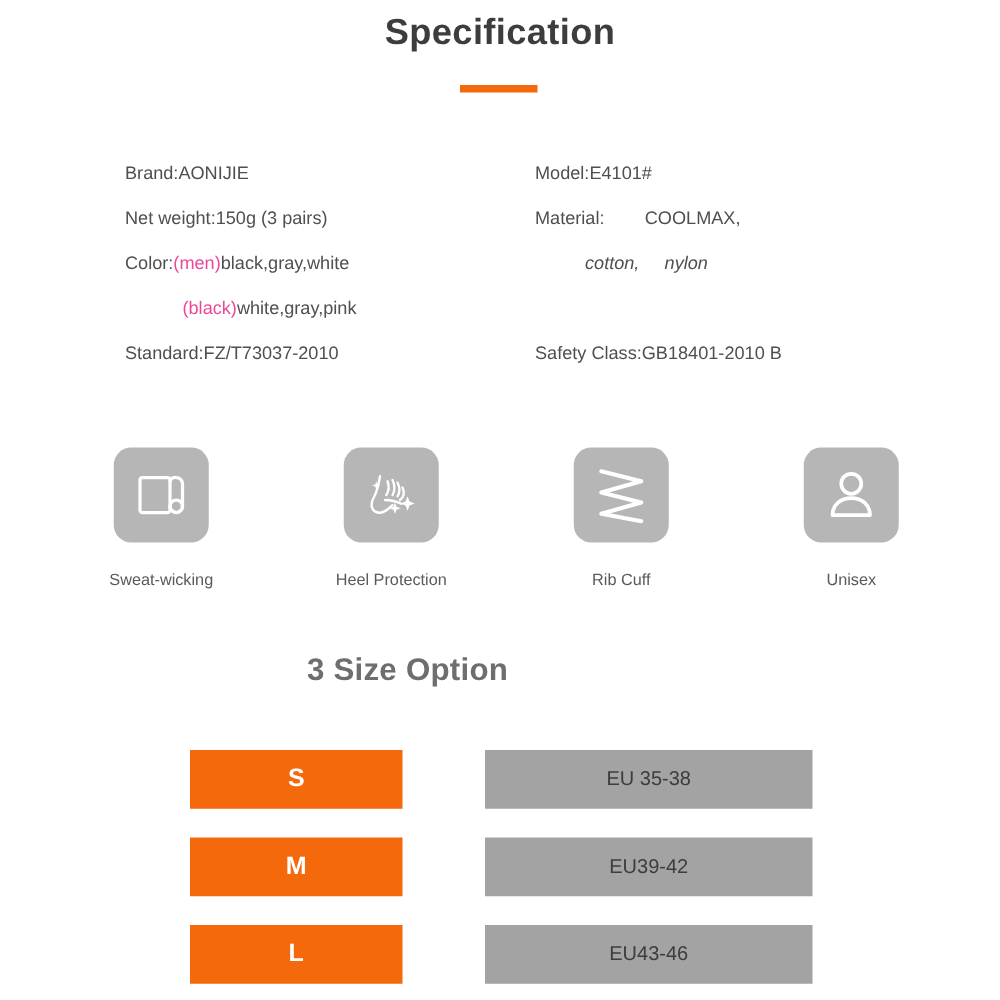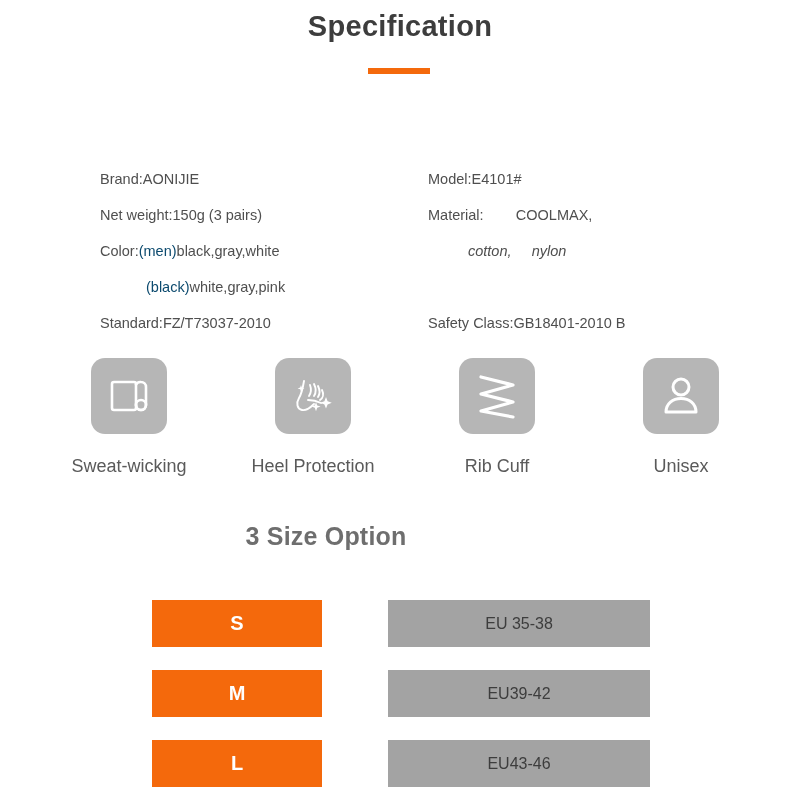--- a/index.html
+++ b/index.html
@@ -38,21 +38,20 @@
     background: #f4690c;
   }
 
   
   .spec-block {
     position: absolute;
     top: 128px;
     left: 0;
     width: 680px;
     height: 180px;
-    margin-top: 40px;
   }
   .spec-col {
     position: absolute;
     top: 0;
   }
   .spec-col.left  { left: 100px; width: 330px; }
   .spec-col.right { left: 428px; width: 340px; }
 
   .spec-line {
     font-size: 14.5px;
@@ -64,21 +63,21 @@
     left: 0;
   }
   .spec-line.r0 { top: 4px; }
   .spec-line.r1 { top: 40px; }
   .spec-line.r2 { top: 76px; }
   .spec-line.r3 { top: 112px; }
   .spec-line.r4 { top: 148px; }
 
   .indent { padding-left: 46px; }
   .indent-mat { padding-left: 40px; font-style: italic; }
-  .accent { color: #0c4a6e; }
+  .accent { color: #ec4899; }
 
   
   .features {
     position: absolute;
     top: 358px;
     left: 60px;
     width: 690px;
     display: flex;
     justify-content: space-between;
   }
@@ -93,21 +92,21 @@
     height: 76px;
     border-radius: 14px;
     background: #b6b6b6;
     display: flex;
     align-items: center;
     justify-content: center;
   }
   .feature-icon svg { display: block; }
   .feature-label {
     margin-top: 22px;
-    font-size: 18px;
+    font-size: 13px;
     color: #5a5a5a;
     text-align: center;
     white-space: nowrap;
   }
 
   
   .size-title {
     position: absolute;
     top: 522px;
     left: 0;

